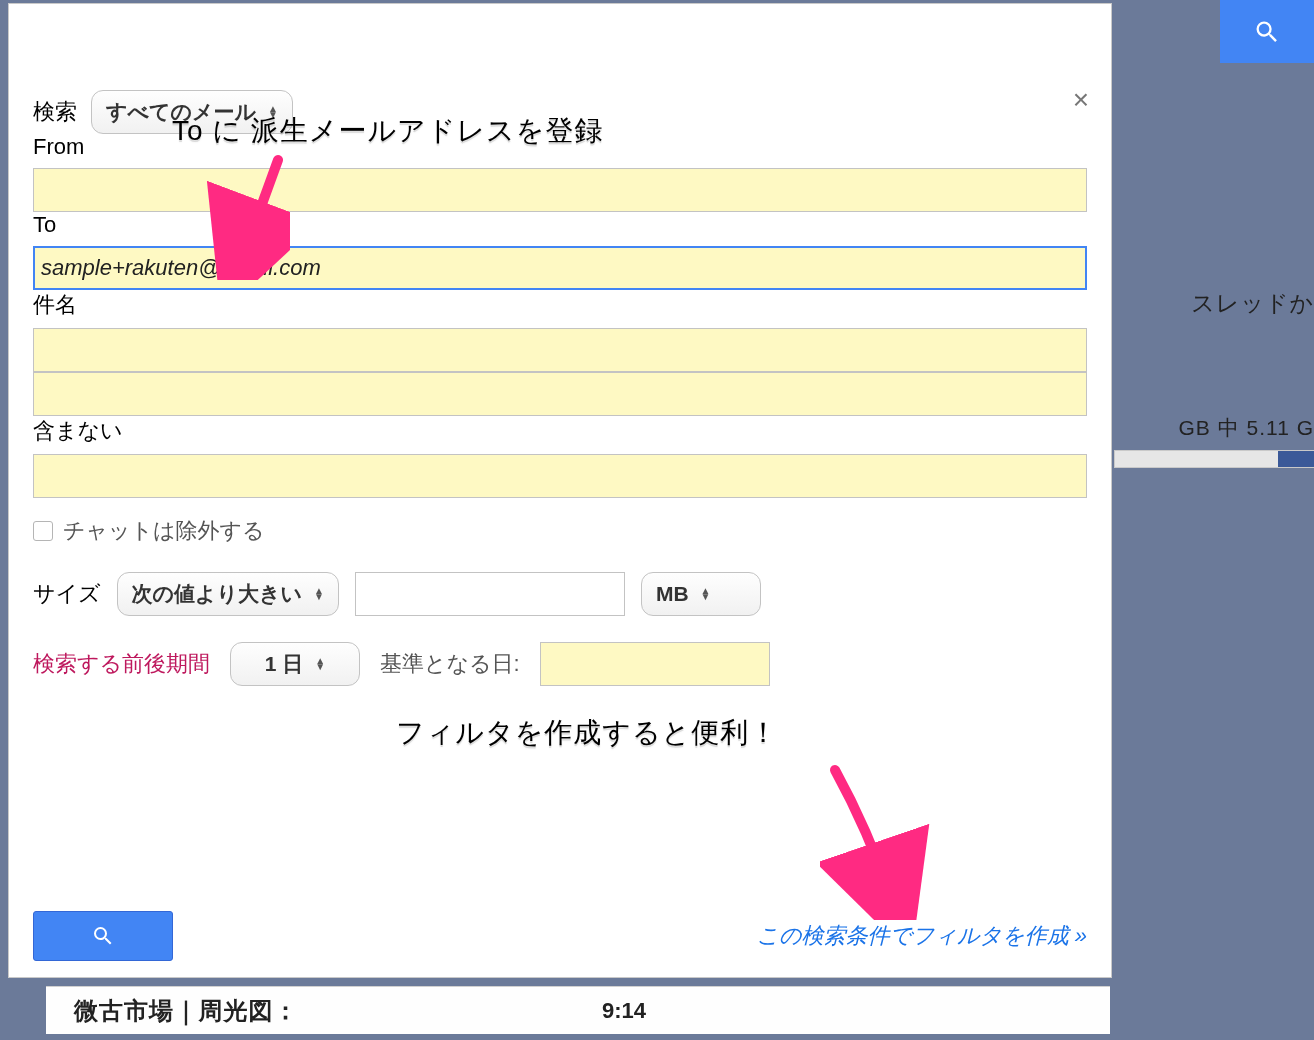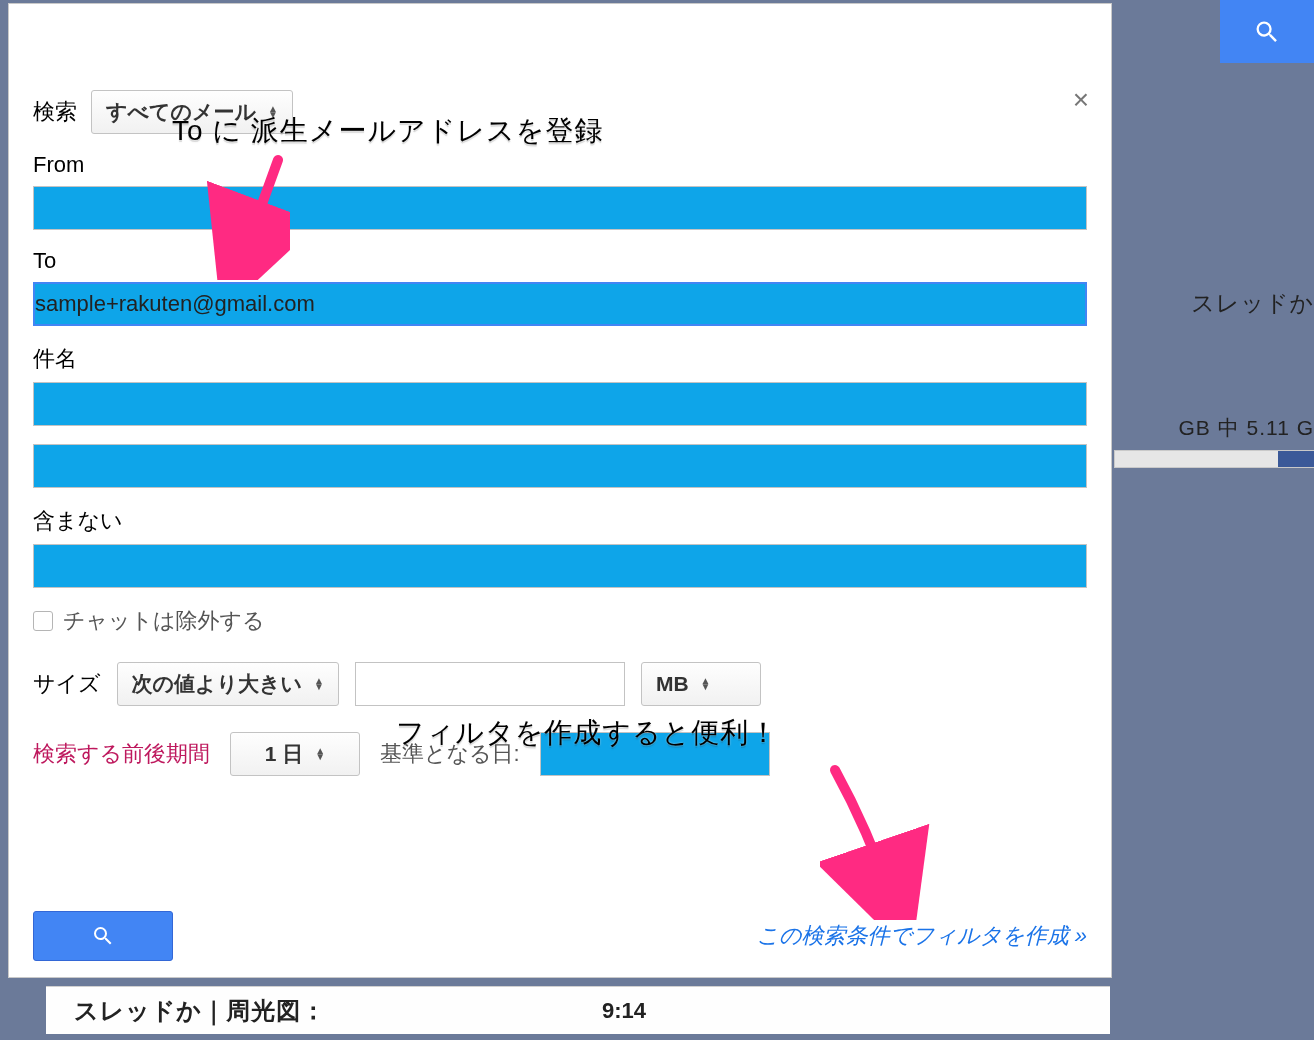--- a/index.html
+++ b/index.html
@@ -78,55 +78,56 @@
     line-height: 1;
   }
 
   .row {
     display: flex;
     align-items: center;
     gap: 14px;
     margin-top: 14px;
   }
   .label { color: #000000; font-size: 22px; }
-  .field-block { margin-top: 18px; }
+  .field-block { }
   .field-block .label { display: block; margin-bottom: 8px; }
 
   .select-like {
     display: inline-flex;
     align-items: center;
     gap: 8px;
     height: 44px;
     padding: 0 14px;
     border: 1px solid #c3c3c3;
-    border-radius: 3px;
+    border-radius: 12px;
     background: linear-gradient(#fefefe, #f1f1f1);
     font-size: 21px;
     font-weight: bold;
     color: #333;
     cursor: pointer;
     white-space: nowrap;
   }
   .select-like .arrows {
     display: inline-flex;
     flex-direction: column;
     line-height: 6px;
     font-size: 10px;
     color: #555;
     margin-left: 4px;
   }
 
   .text-input {
     width: 100%;
     height: 44px;
     border: 1px solid #c3c3c3;
-    background: #0ea5e9;
+    background: #fef9c3;
     font-size: 22px;
-    padding: 0 0;
+    padding: 0 6px;
     color: #222;
+    font-style: italic;
   }
   .text-input.focused {
     border: 2px solid #4285f4;
     box-shadow: 0 0 0 0 rgba(0,0,0,0);
   }
   .date-input { width: 230px; }
 
   .check-row {
     display: flex;
     align-items: center;
@@ -298,21 +299,21 @@
     <div class="blue-search-btn">
       <svg viewBox="0 0 24 24">
           <path d="M15.5 14h-.79l-.28-.27A6.471 6.471 0 0016 9.5 6.5 6.5 0 109.5 16c1.61 0 3.09-.59 4.23-1.57l.27.28v.79l5 4.99L20.49 19l-4.99-5zm-6 0C7.01 14 5 11.99 5 9.5S7.01 5 9.5 5 14 7.01 14 9.5 11.99 14 9.5 14z"></path>
         </svg>
     </div>
     <span class="create-filter-link">この検索条件でフィルタを作成 »</span>
   </div>
 </div>
 
 <div class="below-snip">
-  <span class="col1">スレッドか｜周光図：</span>
+  <span class="col1">微古市場｜周光図：</span>
   <span class="col2">9:14</span>
 </div>
 
 <div class="annot shadow" style="top:112px;left:172px">To に 派生メールアドレスを登録</div>
 <svg class="arrow-svg" style="top:150px;left:200px" width="90" height="130">
   <defs>
       <marker id="ah1" markerWidth="12" markerHeight="12" refX="6" refY="6" orient="auto">
         <path d="M0,0 L12,6 L0,12 Z" fill="#ff2a82"></path>
       </marker>
     </defs>

